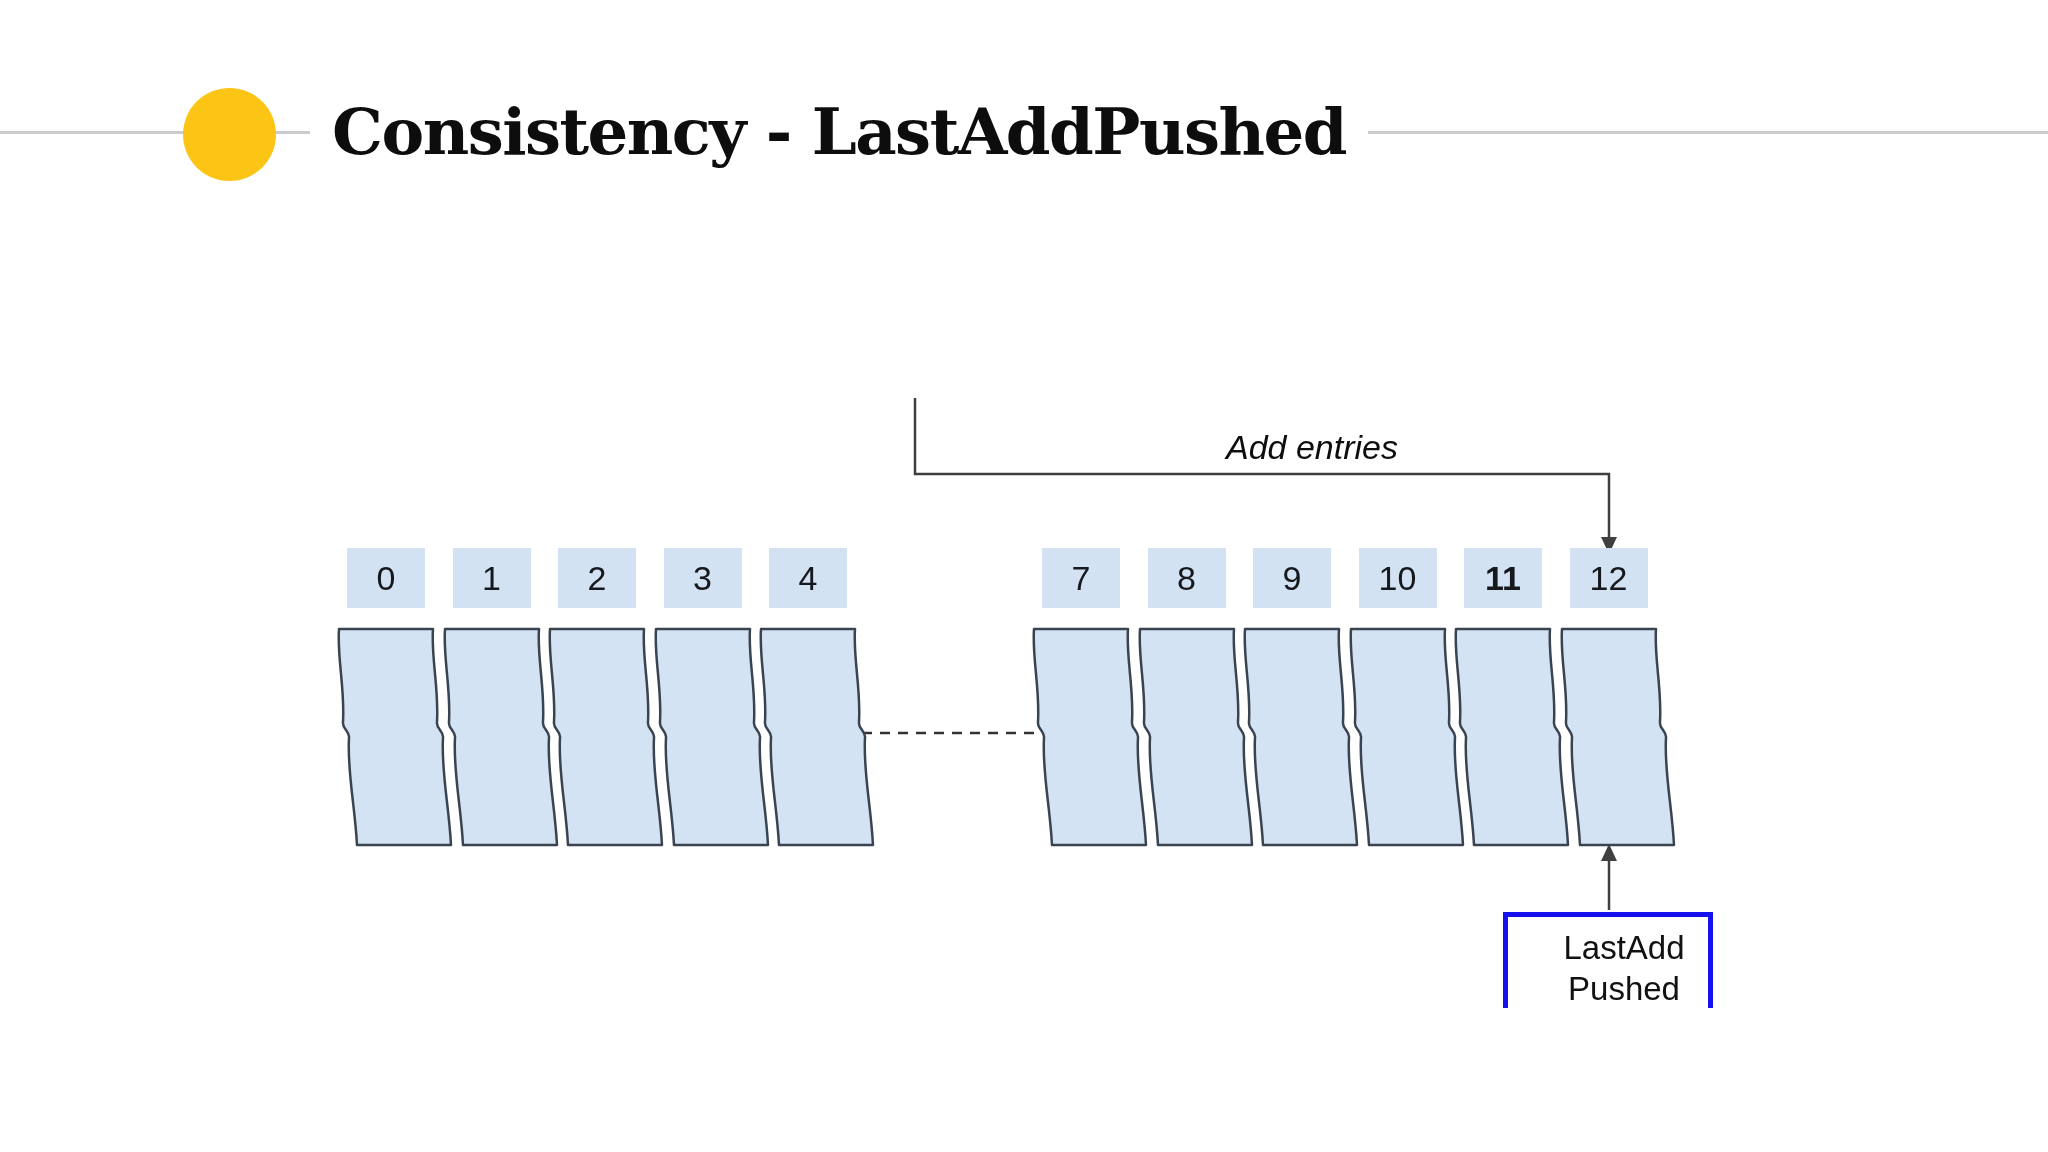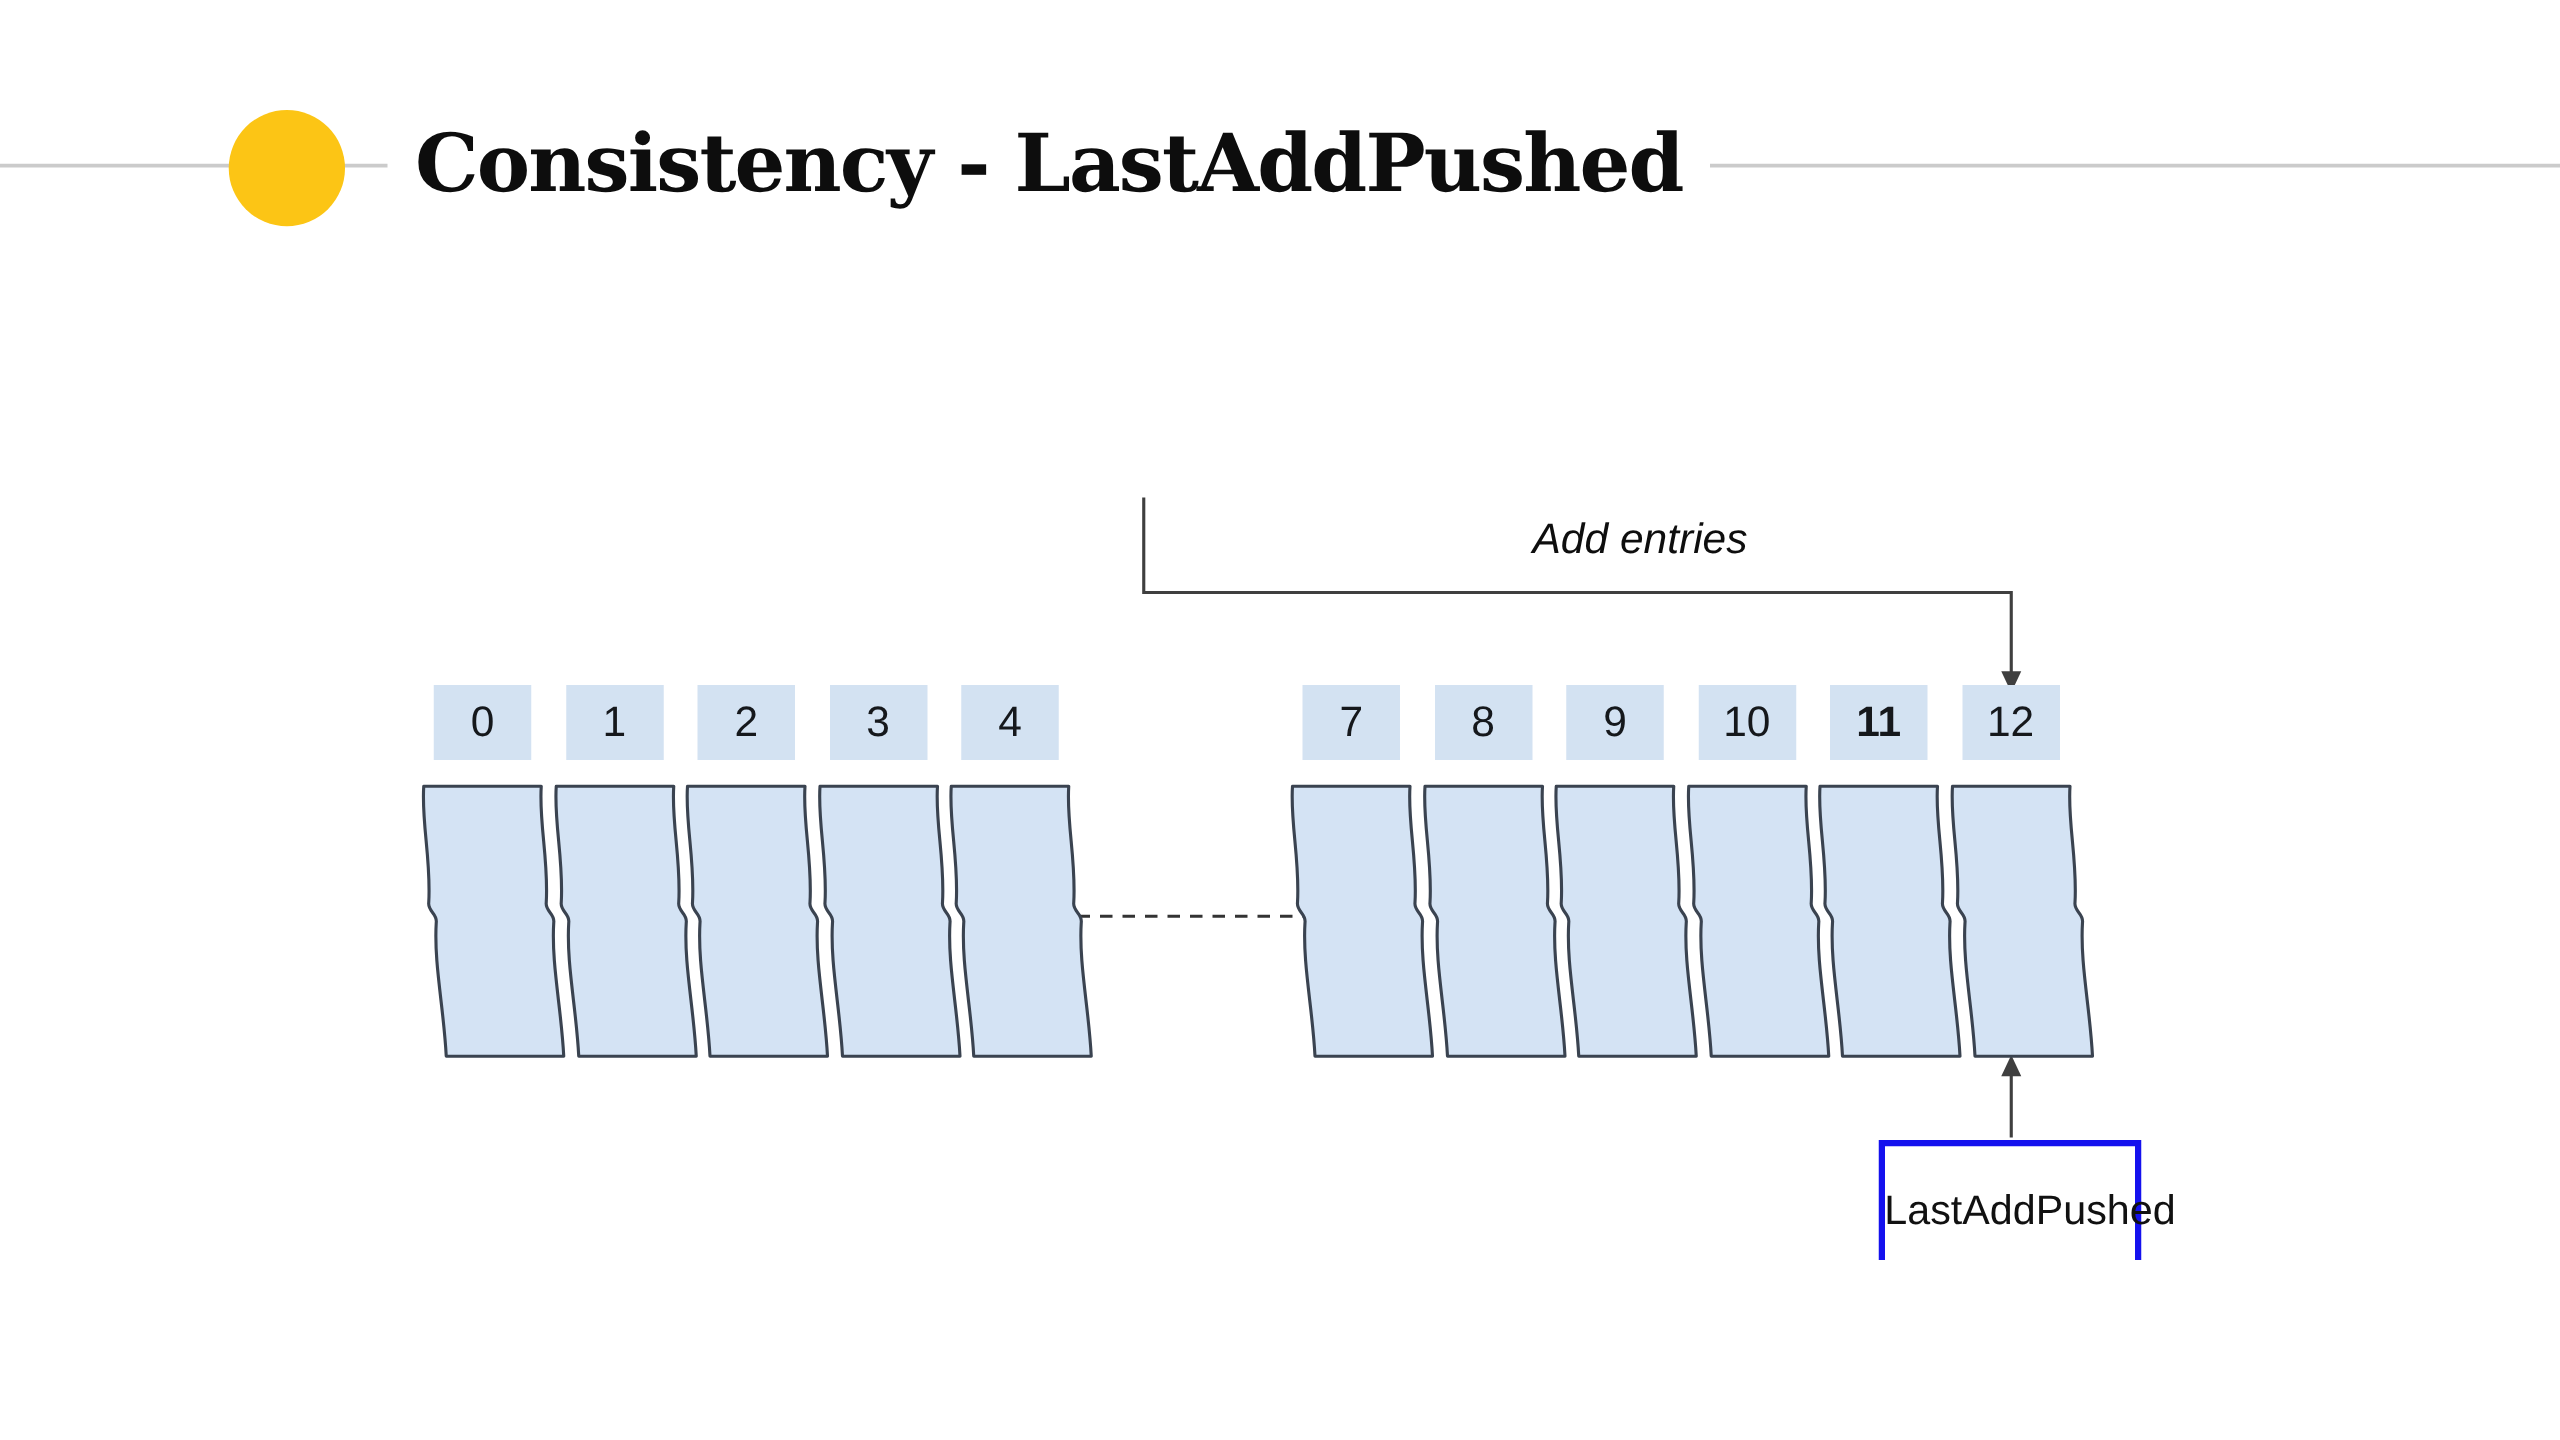--- a/index.html
+++ b/index.html
@@ -21,35 +21,35 @@
   .dash{fill:none;stroke:#333333;stroke-width:2.5;stroke-dasharray:10 8;}
   .head{fill:#3f3f3f;stroke:none;}
   
   .writer-box{
     position:absolute;left:800px;top:322px;width:230px;height:74px;box-sizing:border-box;
     background:#fdf3d2;border:3px solid #424a52;border-radius:14px;
     display:flex;align-items:center;justify-content:center;
     font-size:34px;color:#121212;
   }
   .add-entries{
-    position:absolute;left:1226px;top:412px;font-size:34px;font-style:italic;color:#0e0e0e;white-space:nowrap;
+    position:absolute;left:1226px;top:428px;font-size:34px;font-style:italic;color:#0e0e0e;white-space:nowrap;
   }
   
   .entry{position:absolute;top:548px;width:120px;height:300px;}
   .num{
     position:absolute;left:13px;top:0;width:78px;height:60px;background:#d3e2f2;
     font-size:34px;line-height:60px;text-align:center;color:#15181c;
   }
   .ribbon{position:absolute;left:0;top:78px;width:120px;height:222px;overflow:visible;}
   .ribbon-path{fill:#d4e3f4;stroke:#3a4350;stroke-width:2.5;stroke-linejoin:round;}
   
   .lastadd-box{
     position:absolute;left:1503px;top:912px;width:210px;height:111px;box-sizing:border-box;
     background:#ffffff;border:5px solid #1411ee;
-    display:flex;align-items:center;justify-content:center;
+    display:flex;flex-direction:column;align-items:center;justify-content:center;
     font-size:33px;line-height:41px;color:#111111;text-align:center;padding-left:32px;
   }
   
   .logo{position:absolute;left:18px;top:995px;width:150px;height:150px;overflow:visible;}
   .logo-binary{font-family:"DejaVu Serif","Liberation Serif",serif;font-weight:700;fill:#1c1c1c;}
 </style>
 </head>
 <body>
 
 <div class="slide">

